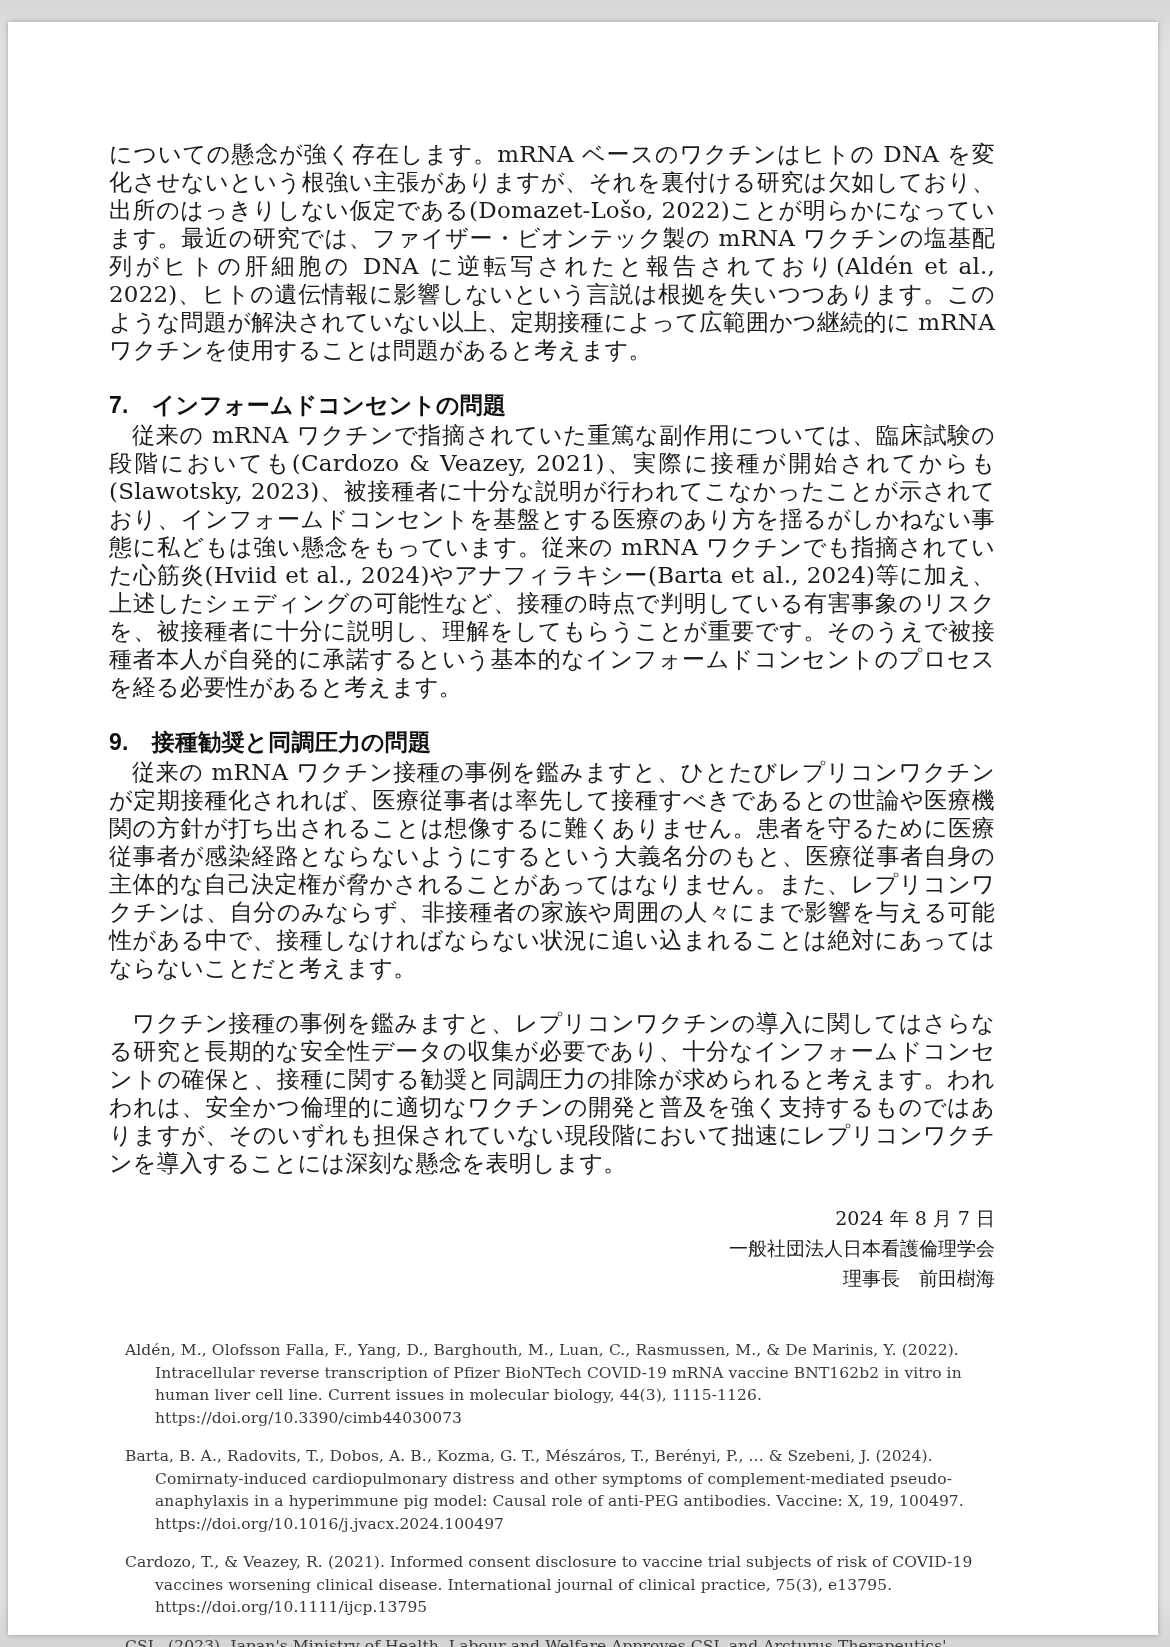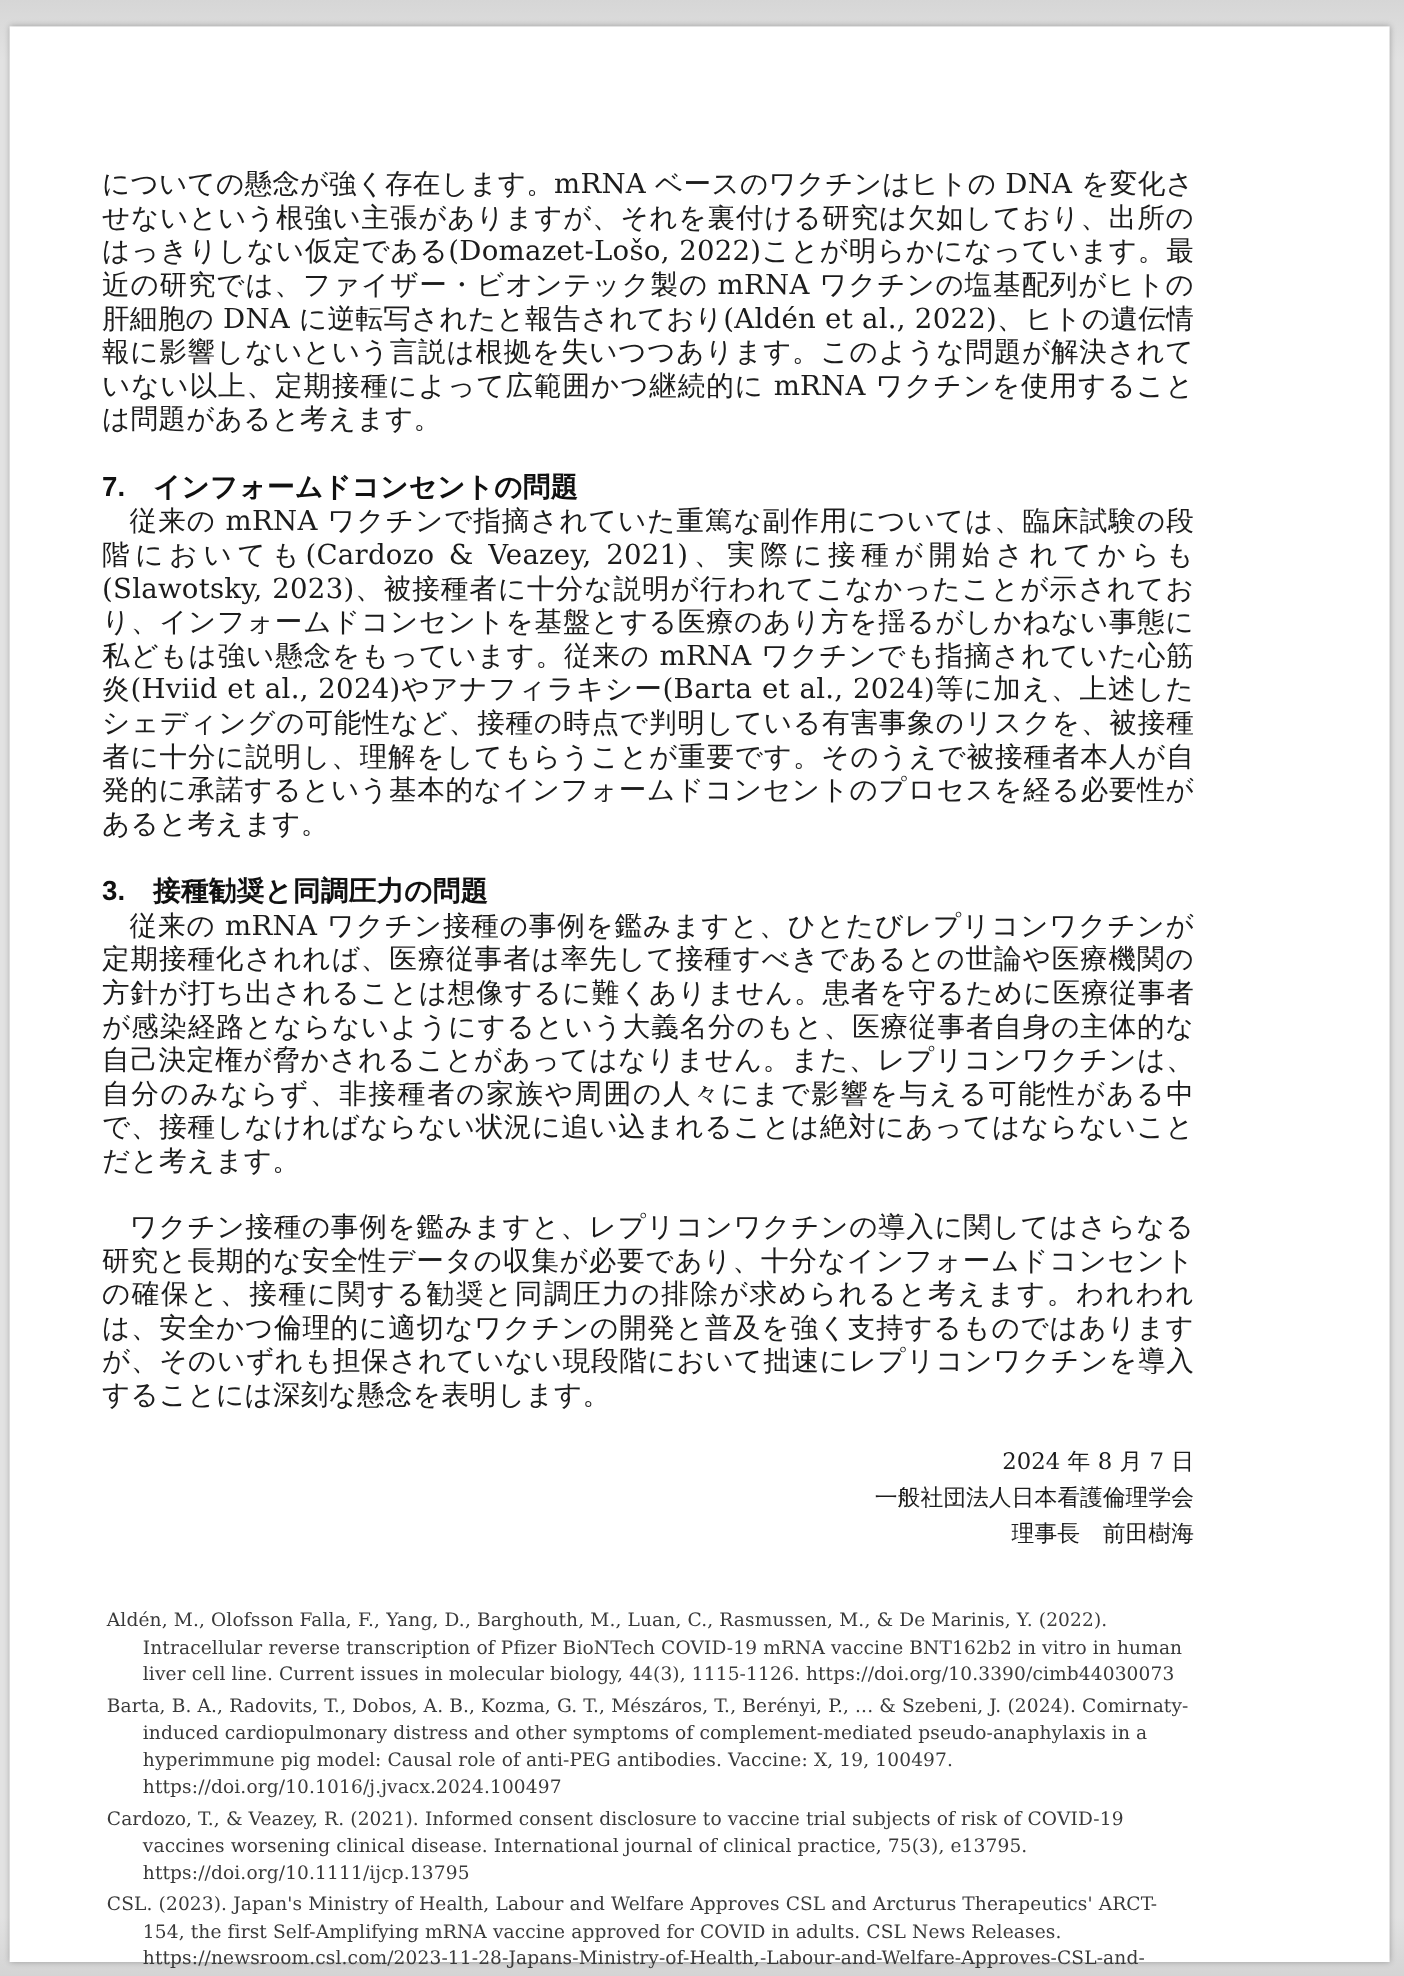--- a/index.html
+++ b/index.html
@@ -21,21 +21,21 @@
   }
   .page {
     position: absolute;
     left: 8px;
     top: 22px;
     width: 1150px;
     height: 1613px;
     background: #ffffff;
     box-shadow: 0 0 5px rgba(0,0,0,0.28);
     box-sizing: border-box;
-    padding: 118px 163px 0 77px;
+    padding: 118px 163px 0 101px;
   }
   .para {
     margin: 0;
     font-size: 23px;
     line-height: 28px;
     color: #1c1c1c;
     text-align: justify;
     letter-spacing: 0.2px;
   }
   .para.indent {
@@ -64,21 +64,21 @@
     margin: 0;
   }
   .references {
     margin-top: 46px;
     font-size: 15.5px;
     line-height: 22.5px;
     color: #3a3a3a;
     letter-spacing: 0.1px;
   }
   .references p {
-    margin: 4px;
+    margin: 16px;
     padding-left: 30px;
     text-indent: -30px;
     text-align: left;
     word-break: break-word;
   }
 </style>
 </head>
 <body>
 
 <div class="photo-bg"></div>
@@ -86,21 +86,21 @@
 <div class="page">
 
   <p class="para">についての懸念が強く存在します。mRNA ベースのワクチンはヒトの DNA を変化させないという根強い主張がありますが、それを裏付ける研究は欠如しており、出所のはっきりしない仮定である(Domazet-Lošo, 2022)ことが明らかになっています。最近の研究では、ファイザー・ビオンテック製の mRNA ワクチンの塩基配列がヒトの肝細胞の DNA に逆転写されたと報告されており(Aldén et al., 2022)、ヒトの遺伝情報に影響しないという言説は根拠を失いつつあります。このような問題が解決されていない以上、定期接種によって広範囲かつ継続的に mRNA ワクチンを使用することは問題があると考えます。</p>
 
   <div class="section">
     <h2 class="sec-heading">7.　インフォームドコンセントの問題</h2>
     <p class="para indent">従来の mRNA ワクチンで指摘されていた重篤な副作用については、臨床試験の段階においても(Cardozo &amp; Veazey, 2021)、実際に接種が開始されてからも(Slawotsky, 2023)、被接種者に十分な説明が行われてこなかったことが示されており、インフォームドコンセントを基盤とする医療のあり方を揺るがしかねない事態に私どもは強い懸念をもっています。従来の mRNA ワクチンでも指摘されていた心筋炎(Hviid et al., 2024)やアナフィラキシー(Barta et al., 2024)等に加え、上述したシェディングの可能性など、接種の時点で判明している有害事象のリスクを、被接種者に十分に説明し、理解をしてもらうことが重要です。そのうえで被接種者本人が自発的に承諾するという基本的なインフォームドコンセントのプロセスを経る必要性があると考えます。</p>
   </div>
 
   <div class="section">
-    <h2 class="sec-heading">3.　接種勧奨と同調圧力の問題</h2>
+    <h2 class="sec-heading">9.　接種勧奨と同調圧力の問題</h2>
     <p class="para indent">従来の mRNA ワクチン接種の事例を鑑みますと、ひとたびレプリコンワクチンが定期接種化されれば、医療従事者は率先して接種すべきであるとの世論や医療機関の方針が打ち出されることは想像するに難くありません。患者を守るために医療従事者が感染経路とならないようにするという大義名分のもと、医療従事者自身の主体的な自己決定権が脅かされることがあってはなりません。また、レプリコンワクチンは、自分のみならず、非接種者の家族や周囲の人々にまで影響を与える可能性がある中で、接種しなければならない状況に追い込まれることは絶対にあってはならないことだと考えます。</p>
   </div>
 
   <div class="section">
     <p class="para indent">ワクチン接種の事例を鑑みますと、レプリコンワクチンの導入に関してはさらなる研究と長期的な安全性データの収集が必要であり、十分なインフォームドコンセントの確保と、接種に関する勧奨と同調圧力の排除が求められると考えます。われわれは、安全かつ倫理的に適切なワクチンの開発と普及を強く支持するものではありますが、そのいずれも担保されていない現段階において拙速にレプリコンワクチンを導入することには深刻な懸念を表明します。</p>
   </div>
 
   <div class="signature">
     <p>2024 年 8 月 7 日</p>
     <p>一般社団法人日本看護倫理学会</p>

